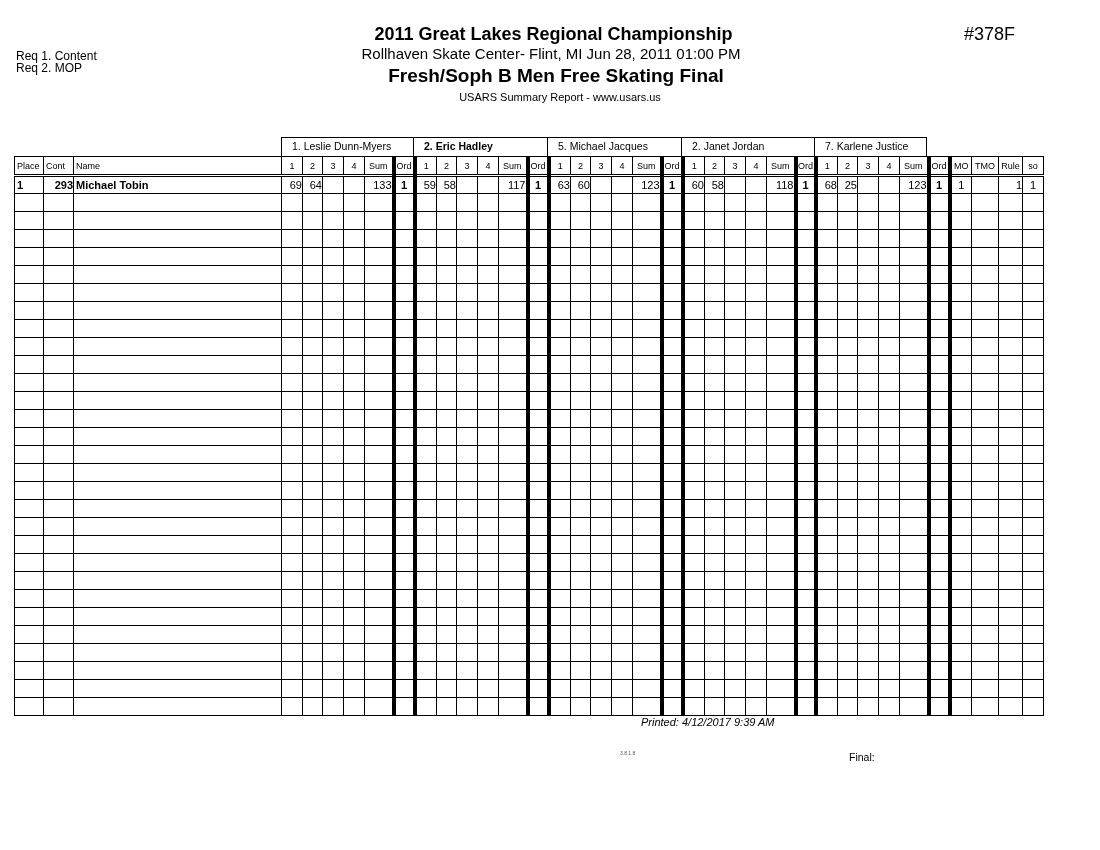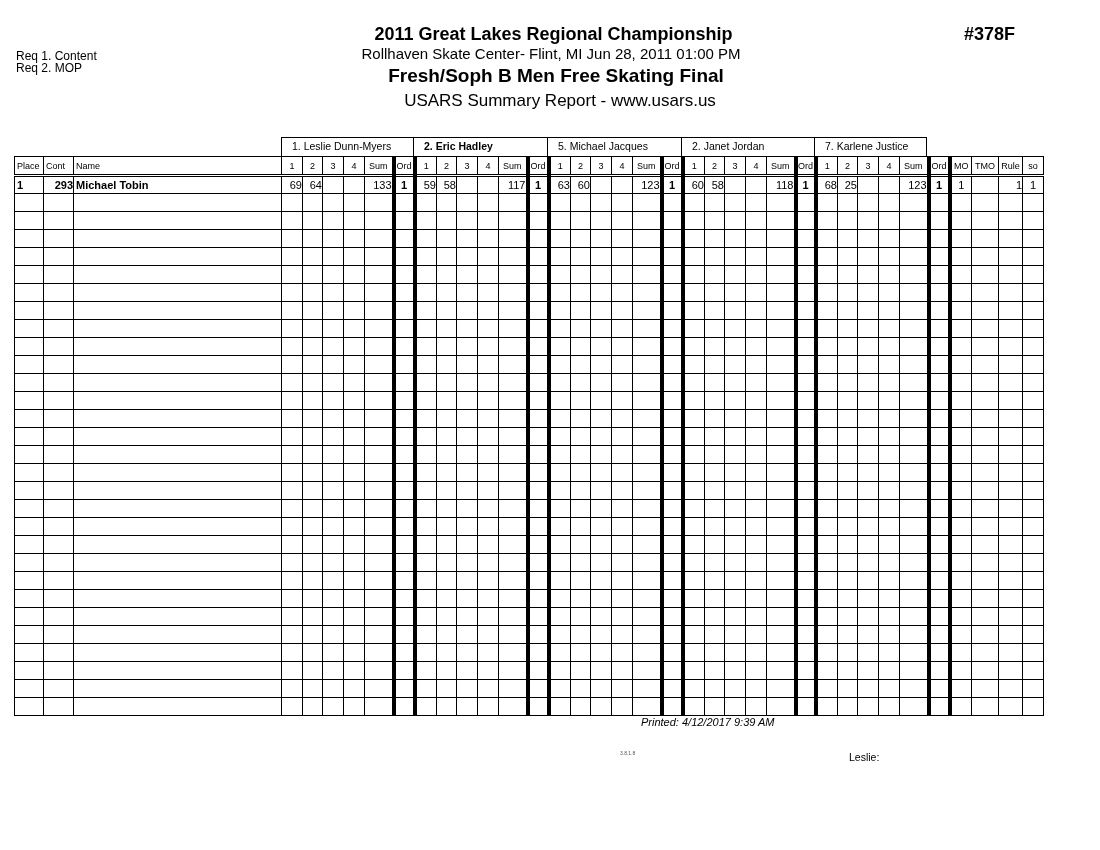--- a/index.html
+++ b/index.html
@@ -2,22 +2,22 @@
 <html><head>
 <meta charset="utf-8">
 <style>
   html, body { margin:0; padding:0; background:#ffffff; }
   body { width:1100px; height:850px; position:relative; overflow:hidden; font-family:"Liberation Sans", sans-serif; color:#000; }
   .abs { position:absolute; white-space:nowrap; }
   .req { left:16px; font-size:12px; line-height:11px;margin-top:25px; }
   .title1 { left:0; width:1100px; text-align:center; top:24px; font-size:18px; font-weight:bold; padding-left:7px; box-sizing:border-box; }
   .title2 { left:0; width:1100px; text-align:center; top:45px; font-size:15px; padding-left:2px; box-sizing:border-box; }
   .title3 { left:0; width:1100px; text-align:center; top:65px; font-size:19px; font-weight:bold; padding-left:12px; box-sizing:border-box; }
-  .title4 { left:0; width:1100px; text-align:center; top:91px; font-size:17px; padding-left:20px; box-sizing:border-box; }
-  .evnum { left:964px; top:24px; font-size:18px; font-weight:bold; }
+  .title4 { left:0; width:1100px; text-align:center; top:91px; font-size:11px; padding-left:20px; box-sizing:border-box; }
+  .evnum { left:964px; top:24px; font-size:18px; font-weight:normal; }
 
   .judge-head { position:absolute; top:137px; height:19px; border:1px solid #000; border-bottom:none; box-sizing:border-box; font-size:10.5px; line-height:17px; padding-left:10px; }
 
   table.grid { position:absolute; left:14px; top:156px; border-collapse:collapse; table-layout:fixed; font-size:9px; }
   table.grid td, table.grid th { border:1px solid #000; padding:0; height:18px; box-sizing:border-box; overflow:hidden; white-space:nowrap; }
   table.grid th { font-weight:normal; text-align:left; padding-left:2px; height:19px; font-size:9px; }
   table.grid th.c { text-align:center; padding-left:0; }
   table.grid tr.hdr th { border-bottom:3px double #000; }
   table.grid td.num { text-align:right; padding-right:0; font-size:11px; }
   table.grid td.left { text-align:left; padding-left:2px; font-size:11px; }
@@ -1308,13 +1308,13 @@
         <td class="thickL"></td>
         <td></td>
         <td></td>
         <td></td>
       </tr>
     </tbody>
 </table>
 
 <div class="abs footer-ver">3.8.1.8</div>
 <div class="abs footer-printed">Printed:  4/12/2017  9:39 AM</div>
-<div class="abs footer-scorer">Leslie:</div>
+<div class="abs footer-scorer">Final:</div>
 
 </body></html>

